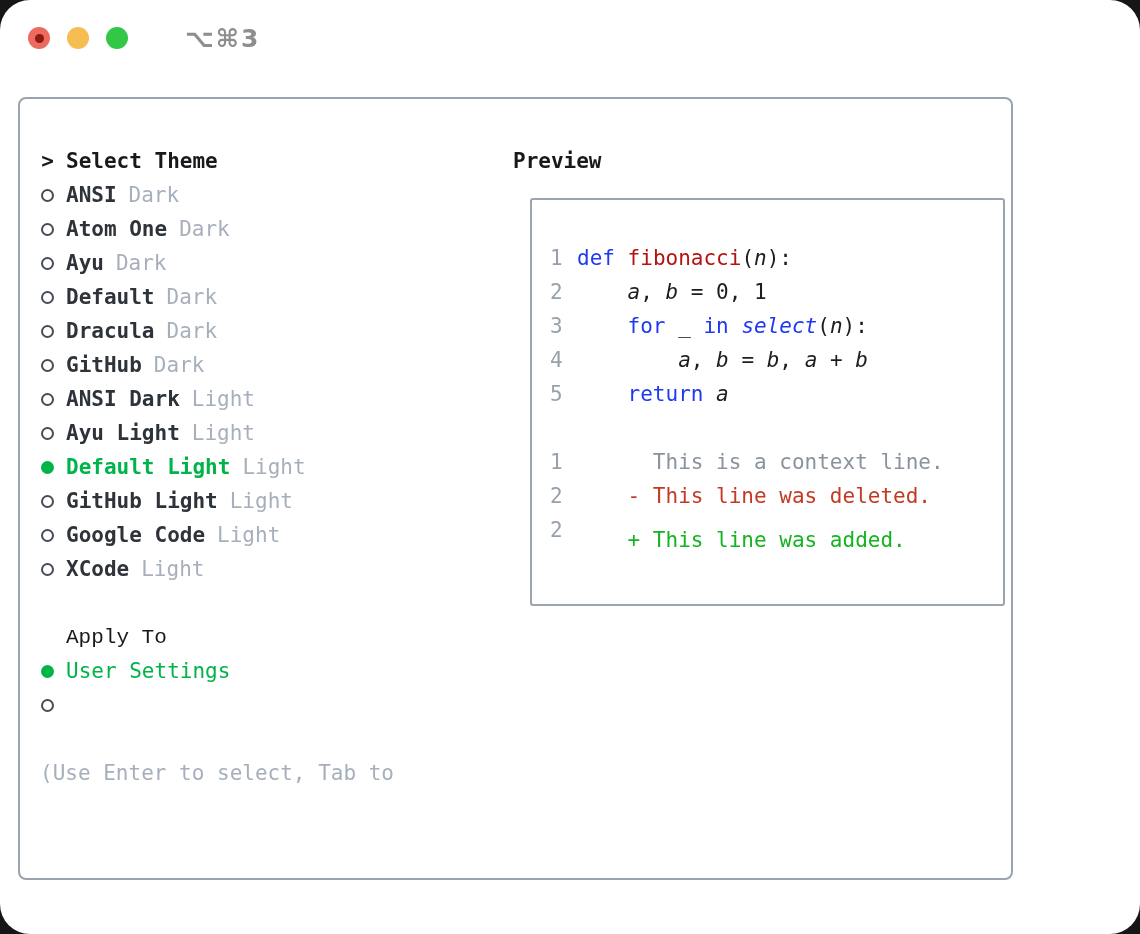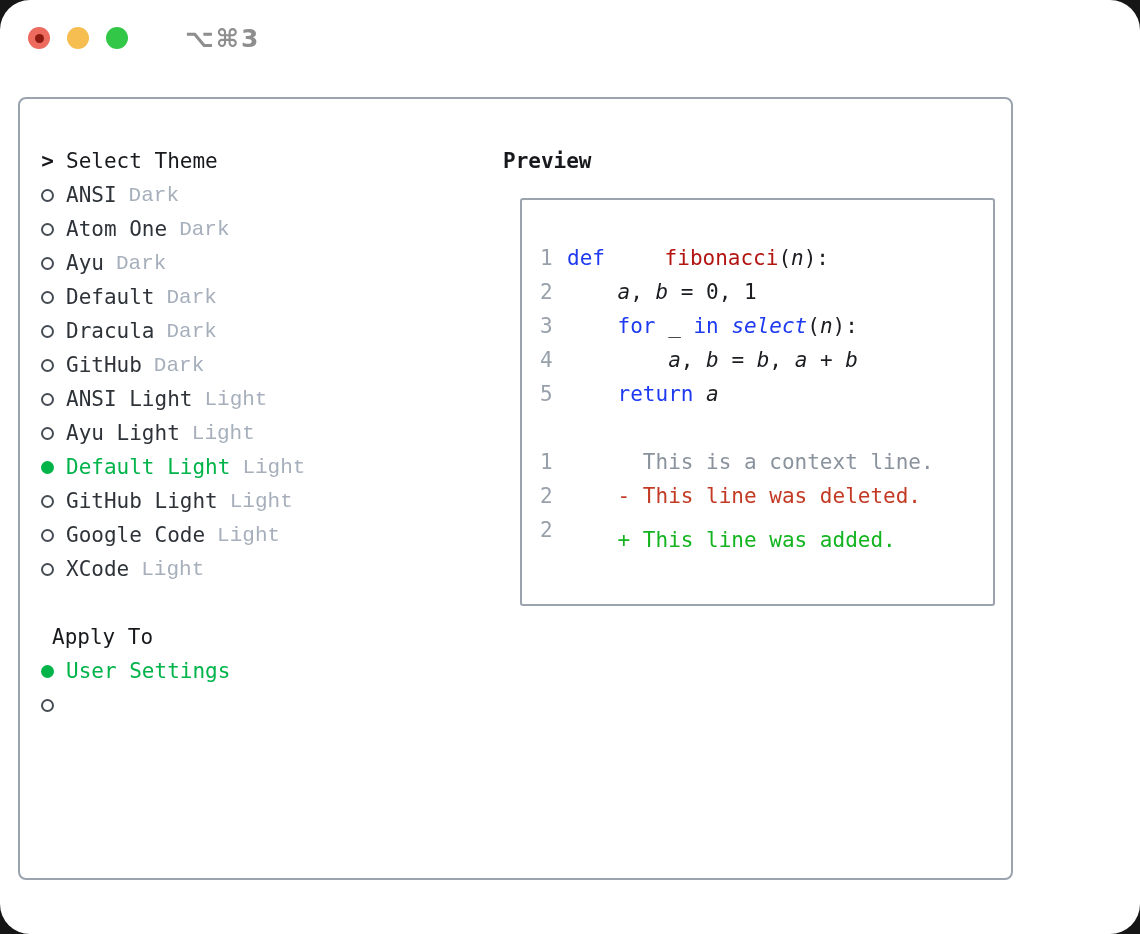--- a/index.html
+++ b/index.html
@@ -28,48 +28,48 @@
     margin-left:40px;font-family:"DejaVu Sans", sans-serif;
     font-size:25px;font-weight:bold;color:var(--title_gray);letter-spacing:2px;
   }
   
   .panel{
     position:absolute;left:18px;top:97px;width:995px;height:783px;
     border:2px solid var(--panel_border);border-radius:8px;box-sizing:border-box;
     background:#fff;
   }
   .left-col{position:absolute;left:20px;top:45px;width:450px;}
-  .right-col{position:absolute;left:483px;top:45px;width:500px;}
+  .right-col{position:absolute;left:493px;top:45px;width:500px;}
   .row{height:34px;display:flex;align-items:center;font-size:21px;color:var(--text_dark);}
   .row.spacer{pointer-events:none;}
   .gutter{width:15px;margin-right:11px;flex:none;display:flex;align-items:center;justify-content:center;}
   .marker{font-weight:bold;color:var(--heading_black);}
-  .heading-text{font-weight:normal;color:var(--heading_black);}
+  .heading-text{font-weight:bold;color:var(--heading_black);}
   .radio{width:13px;height:13px;border-radius:50%;border:2px solid #464d55;box-sizing:border-box;}
   .selected .radio{background:var(--accent_green);border-color:var(--accent_green);}
-  .theme-item .nm{margin-right:12px;white-space:pre;}
+  .theme-item .nm{margin-right:12px;white-space:pre;font-weight:bold;}
   .selected .nm{color:var(--accent_green);}
-  .tag{color:var(--muted_gray);white-space:pre;font-family:Liberation Mono, monospace;}
-  .apply-heading{margin-left:12px;color:var(--heading_black);}
+  .tag{color:var(--muted_gray);white-space:pre;}
+  .apply-heading{margin-left:26px;color:var(--heading_black);font-family:Liberation Mono, monospace;}
   .apply-item .nm{white-space:pre;}
   .apply-item.selected .nm{color:var(--accent_green);text-align:right;}
   .hint{color:var(--muted_gray);white-space:pre;}
   
   .preview-heading{font-weight:bold;color:var(--heading_black);}
   .preview-box{
     margin-left:17px;margin-top:20px;width:475px;height:408px;
     border:2px solid var(--panel_border);border-radius:3px;box-sizing:border-box;
     padding:41px 0 0 18px;overflow:hidden;background:#fff;
   }
   .pline{height:34px;display:flex;align-items:center;white-space:pre;font-size:21px;color:#1b1d21;}
   .lnum{width:13px;margin-right:14px;flex:none;color:var(--line_number_gray);}
   .p-txt{color:#1b1d21;}
   .p-kw{color:var(--keyword_blue);}
   .p-kwi{color:var(--keyword_blue);font-style:italic;}
-  .p-fnc{color:var(--function_red);margin-left:47px;}
+  .p-fnc{color:var(--function_red);}
   .p-var{color:#1b1d21;font-style:italic;}
   .p-ctx{color:var(--context_gray);}
   .p-del{color:var(--deleted_red);}
   .p-add{color:var(--added_green);margin-top:20px;}
 </style>
 </head>
 <body>
 
 <div class="window">
 
@@ -138,21 +138,21 @@
       <span class="radio"></span>
     </span>
     <span class="nm">GitHub</span>
     <span class="tag">Dark</span>
   </div>
 
   <div class="row theme-item">
     <span class="gutter">
       <span class="radio"></span>
     </span>
-    <span class="nm">ANSI Light</span>
+    <span class="nm">ANSI Dark</span>
     <span class="tag">Light</span>
   </div>
 
   <div class="row theme-item">
     <span class="gutter">
       <span class="radio"></span>
     </span>
     <span class="nm">Ayu Light</span>
     <span class="tag">Light</span>
   </div>
@@ -206,20 +206,21 @@
 
   <div class="row apply-item">
     <span class="gutter">
       <span class="radio"></span>
     </span>
   </div>
 </div>
 
       <div class="row spacer"></div>
 
+      <div class="row hint">(Use Enter to select, Tab to</div>
     </div>
 
     <div class="right-col">
       <div class="row preview-heading">
         <span>Preview</span>
       </div>
       <div class="preview-box">
         <div id="preview-lines">
             <div class="pline"><span class="lnum">1</span><span class="p-kw">def</span><span class="p-txt"> </span><span class="p-fnc">fibonacci</span><span class="p-txt">(</span><span class="p-var">n</span><span class="p-txt">):</span></div>
             <div class="pline"><span class="lnum">2</span><span class="p-txt">    </span><span class="p-var">a</span><span class="p-txt">, </span><span class="p-var">b</span><span class="p-txt"> = 0, 1</span></div>

